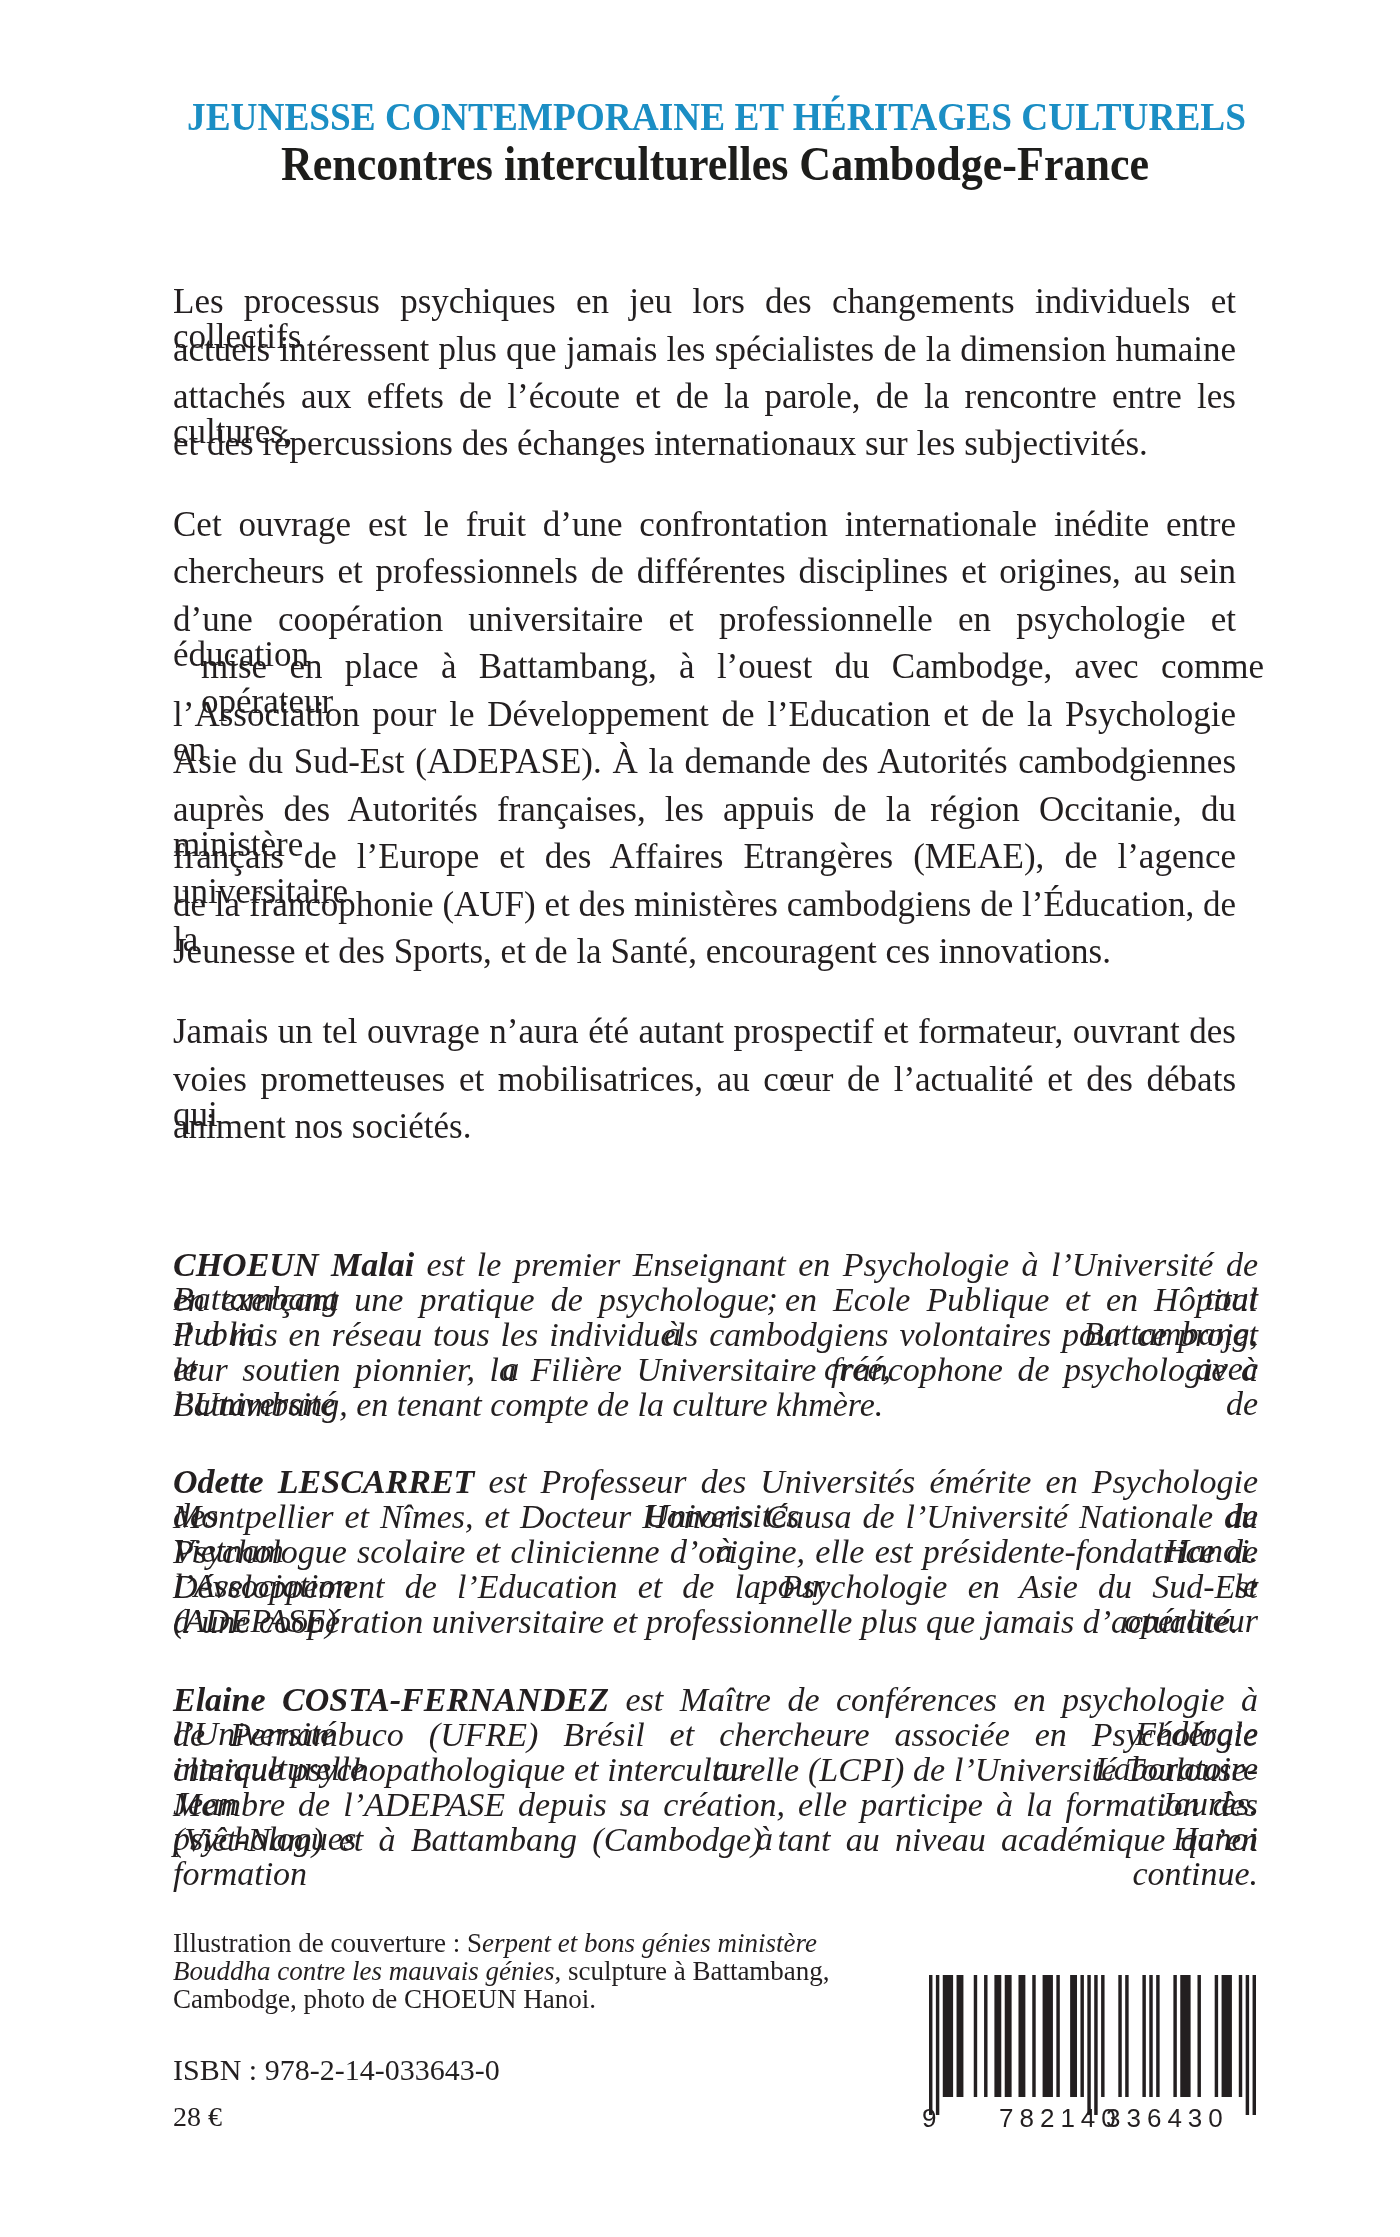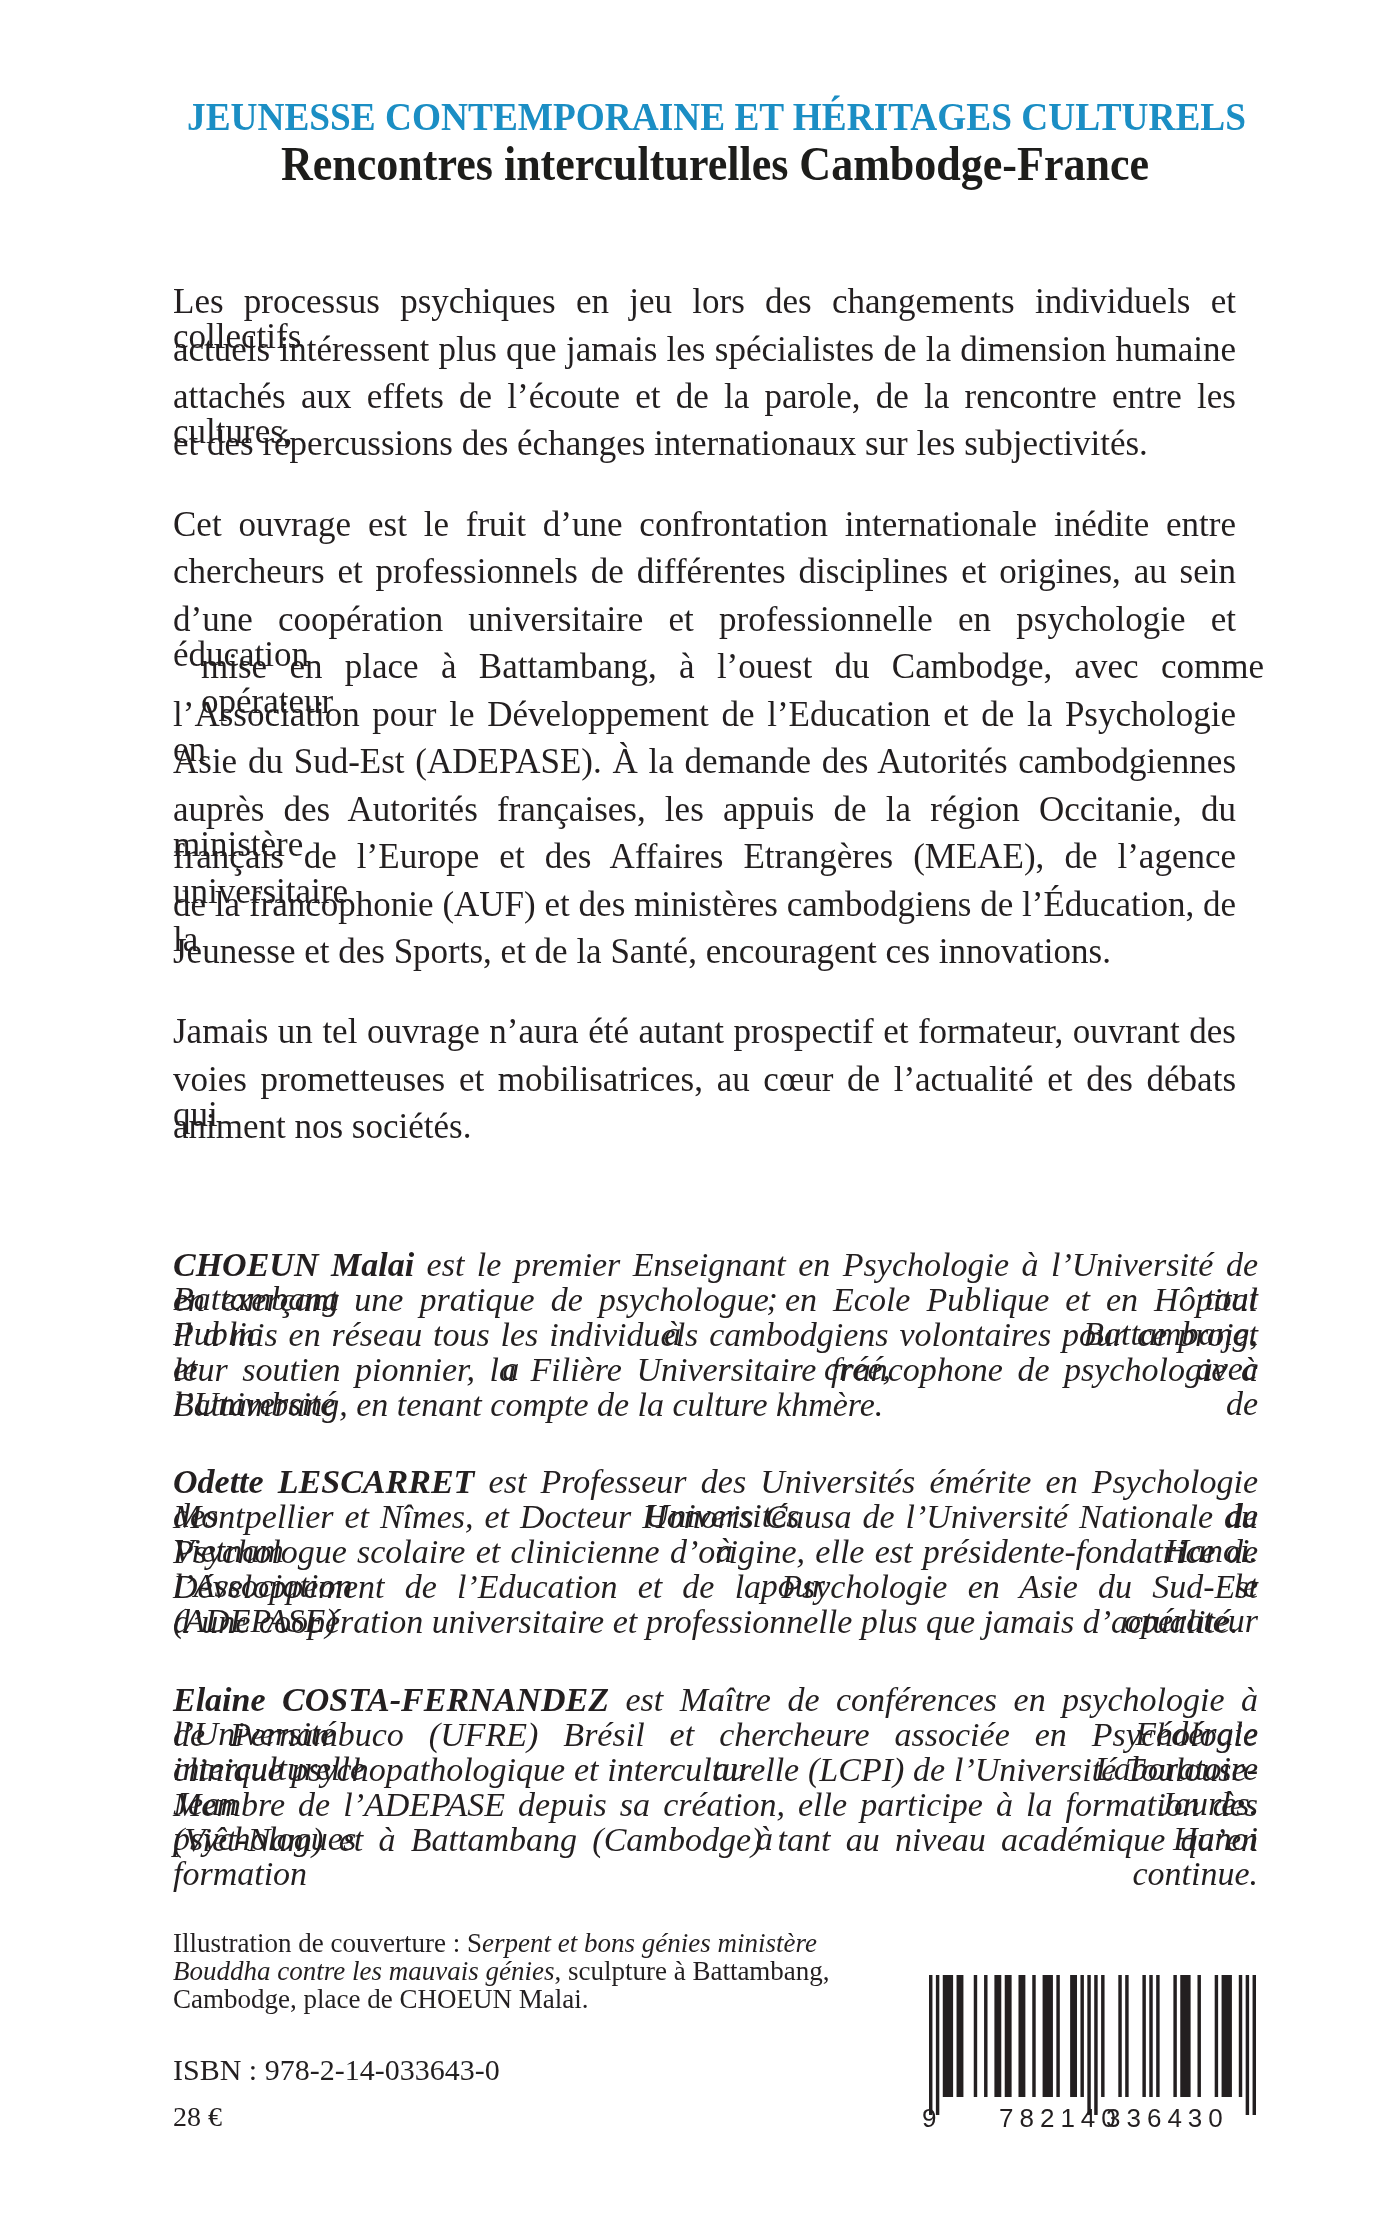--- a/index.html
+++ b/index.html
@@ -74,21 +74,21 @@
       <div class="ln bio j" style="top:1718px;">de Pernambuco (UFRE) Brésil et chercheure associée en Psychologie interculturelle au Laboratoire</div>
       <div class="ln bio j" style="top:1753px;">clinique psychopathologique et interculturelle (LCPI) de l’Université Toulouse-Jean Jaurès.</div>
       <div class="ln bio j" style="top:1788px;">Membre de l’ADEPASE depuis sa création, elle participe à la formation des psychologues à Hanoi</div>
       <div class="ln bio j" style="top:1823px;">(Viêt-Nam) et à Battambang (Cambodge) tant au niveau académique qu’en formation continue.</div>
     </div>
   </div>
 
   <div>
     <div class="ln credit" style="top:1930px;"><span>Illustration de couverture : </span><span>S</span><i>erpent et bons génies ministère</i></div>
     <div class="ln credit" style="top:1958px;"><i>Bouddha contre les mauvais génies</i><span>, sculpture à Battambang,</span></div>
-    <div class="ln credit" style="top:1986px;">Cambodge, place de CHOEUN Malai.</div>
+    <div class="ln credit" style="top:1986px;">Cambodge, photo de CHOEUN Hanoi.</div>
   </div>
 
   <div class="ln isbn" style="top:2055px;">ISBN : 978-2-14-033643-0</div>
   <div class="ln price" style="top:2103px;">28 €</div>
 
   <svg class="barcode" id="barcode" viewBox="0 0 360 185" xmlns="http://www.w3.org/2000/svg">
     <g id="bars">
         <rect x="13.00" y="15" width="3.44" height="140" fill="#231f20"></rect>
         <rect x="19.88" y="15" width="3.44" height="140" fill="#231f20"></rect>
         <rect x="26.77" y="15" width="10.33" height="122" fill="#231f20"></rect>

